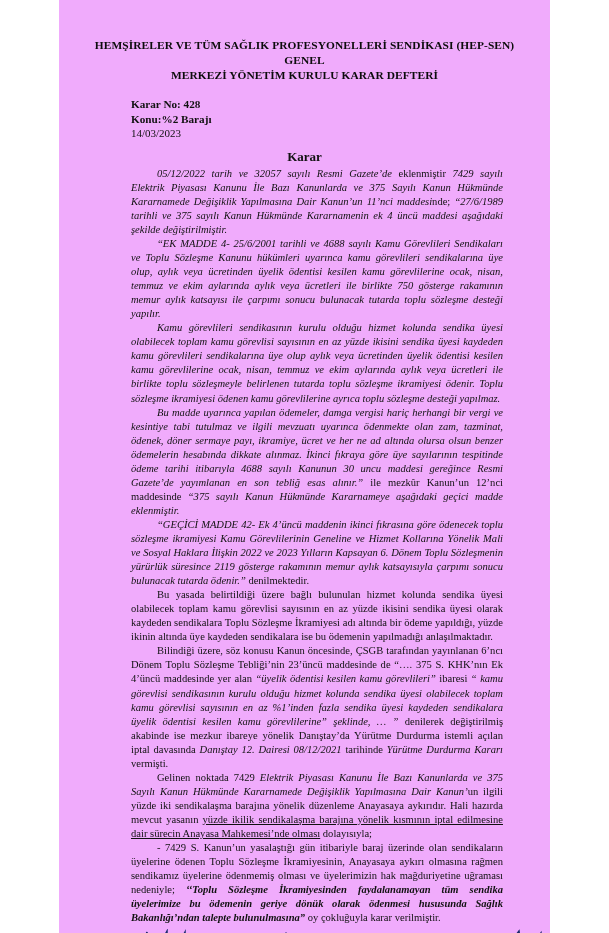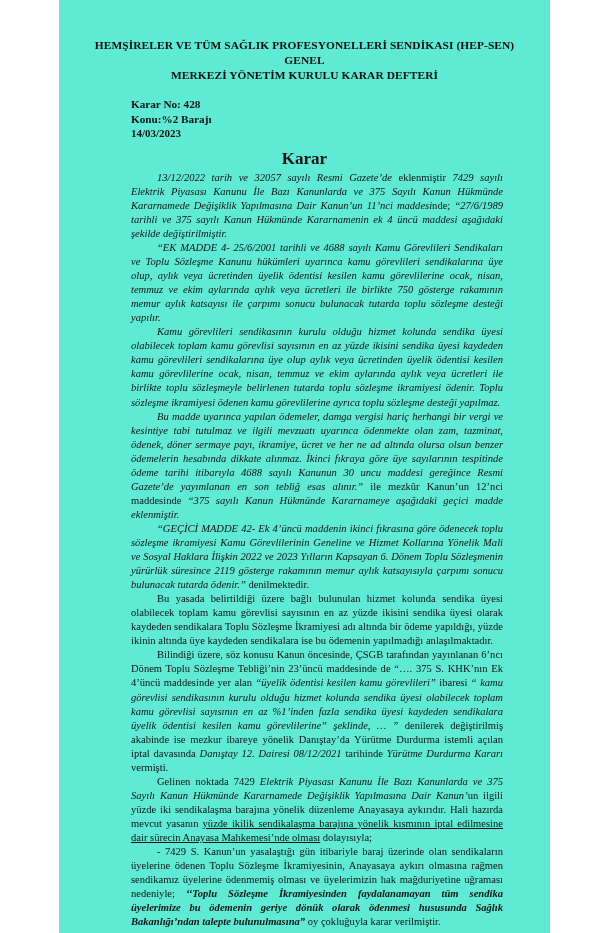--- a/index.html
+++ b/index.html
@@ -10,21 +10,21 @@
   }
   body {
     font-family: "Liberation Serif", "DejaVu Serif", serif;
     color: #111111;
   }
   #page {
     position: relative;
     width: 491px;
     height: 933px;
     margin: 0 auto;
-    background: #5eead4;
+    background: #f0abfc;
     overflow: hidden;
     box-sizing: border-box;
     padding: 0;
   }
   
   .doc-header {
     padding: 38px 32px 0 32px;
     text-align: center;
   }
   .doc-header .title-line {
@@ -43,30 +43,30 @@
     align-items: flex-start;
     flex-direction: column;
   }
   .meta-left .meta-item {
     font-weight: bold;
     font-size: 11.2px;
     line-height: 14.6px;
     white-space: nowrap;
   }
   .meta-right {
-    font-weight: bold;
+    font-weight: normal;
     font-size: 11px;
     line-height: 14.6px;
     padding-top: 0px;
   }
   
   .karar-heading {
     text-align: center;
     font-weight: bold;
-    font-size: 17px;
+    font-size: 13px;
     margin-top: 8px;
     margin-bottom: 2px;
   }
   
   .body-wrap {
     padding: 0 47px 0 72px;
   }
   p.para {
     margin: 0;
     font-size: 10.55px;
@@ -139,21 +139,21 @@
       <div class="meta-item">Karar No: 428</div>
       <div class="meta-item">Konu:%2 Barajı</div>
     </div>
     <div class="meta-right">14/03/2023</div>
   </div>
 
   <div class="karar-heading">Karar</div>
 
   <div class="body-wrap">
 
-    <p class="para"><i>13/12/2022 tarih ve 32057 sayılı Resmi Gazete’de</i><span> eklenmiştir </span><i>7429 sayılı Elektrik Piyasası Kanunu İle Bazı Kanunlarda ve 375 Sayılı Kanun Hükmünde Kararnamede Değişiklik Yapılmasına Dair Kanun’un 11’nci maddesi</i><span>nde; </span><i>“27/6/1989 tarihli ve 375 sayılı Kanun Hükmünde Kararnamenin ek 4 üncü maddesi aşağıdaki şekilde değiştirilmiştir.</i></p>
+    <p class="para"><i>05/12/2022 tarih ve 32057 sayılı Resmi Gazete’de</i><span> eklenmiştir </span><i>7429 sayılı Elektrik Piyasası Kanunu İle Bazı Kanunlarda ve 375 Sayılı Kanun Hükmünde Kararnamede Değişiklik Yapılmasına Dair Kanun’un 11’nci maddesi</i><span>nde; </span><i>“27/6/1989 tarihli ve 375 sayılı Kanun Hükmünde Kararnamenin ek 4 üncü maddesi aşağıdaki şekilde değiştirilmiştir.</i></p>
 
     <p class="para"><i>“EK MADDE 4- 25/6/2001 tarihli ve 4688 sayılı Kamu Görevlileri Sendikaları ve Toplu Sözleşme Kanunu hükümleri uyarınca kamu görevlileri sendikalarına üye olup, aylık veya ücretinden üyelik ödentisi kesilen kamu görevlilerine ocak, nisan, temmuz ve ekim aylarında aylık veya ücretleri ile birlikte 750 gösterge rakamının memur aylık katsayısı ile çarpımı sonucu bulunacak tutarda toplu sözleşme desteği yapılır.</i></p>
 
     <p class="para"><i>Kamu görevlileri sendikasının kurulu olduğu hizmet kolunda sendika üyesi olabilecek toplam kamu görevlisi sayısının en az yüzde ikisini sendika üyesi kaydeden kamu görevlileri sendikalarına üye olup aylık veya ücretinden üyelik ödentisi kesilen kamu görevlilerine ocak, nisan, temmuz ve ekim aylarında aylık veya ücretleri ile birlikte toplu sözleşmeyle belirlenen tutarda toplu sözleşme ikramiyesi ödenir. Toplu sözleşme ikramiyesi ödenen kamu görevlilerine ayrıca toplu sözleşme desteği yapılmaz.</i></p>
 
     <p class="para"><i>Bu madde uyarınca yapılan ödemeler, damga vergisi hariç herhangi bir vergi ve kesintiye tabi tutulmaz ve ilgili mevzuatı uyarınca ödenmekte olan zam, tazminat, ödenek, döner sermaye payı, ikramiye, ücret ve her ne ad altında olursa olsun benzer ödemelerin hesabında dikkate alınmaz. İkinci fıkraya göre üye sayılarının tespitinde ödeme tarihi itibarıyla 4688 sayılı Kanunun 30 uncu maddesi gereğince Resmi Gazete’de yayımlanan en son tebliğ esas alınır.”</i><span> ile mezkûr Kanun’un 12’nci maddesinde </span><i>“375 sayılı Kanun Hükmünde Kararnameye aşağıdaki geçici madde eklenmiştir.</i></p>
 
     <p class="para"><i>“GEÇİCİ MADDE 42- Ek 4’üncü maddenin ikinci fıkrasına göre ödenecek toplu sözleşme ikramiyesi Kamu Görevlilerinin Geneline ve Hizmet Kollarına Yönelik Mali ve Sosyal Haklara İlişkin 2022 ve 2023 Yılların Kapsayan 6. Dönem Toplu Sözleşmenin yürürlük süresince 2119 gösterge rakamının memur aylık katsayısıyla çarpımı sonucu bulunacak tutarda ödenir.”</i><span> denilmektedir.</span></p>
 
     <p class="para"><span>Bu yasada belirtildiği üzere bağlı bulunulan hizmet kolunda sendika üyesi olabilecek toplam kamu görevlisi sayısının en az yüzde ikisini sendika üyesi olarak kaydeden sendikalara Toplu Sözleşme İkramiyesi adı altında bir ödeme yapıldığı, yüzde ikinin altında üye kaydeden sendikalara ise bu ödemenin yapılmadığı anlaşılmaktadır.</span></p>

